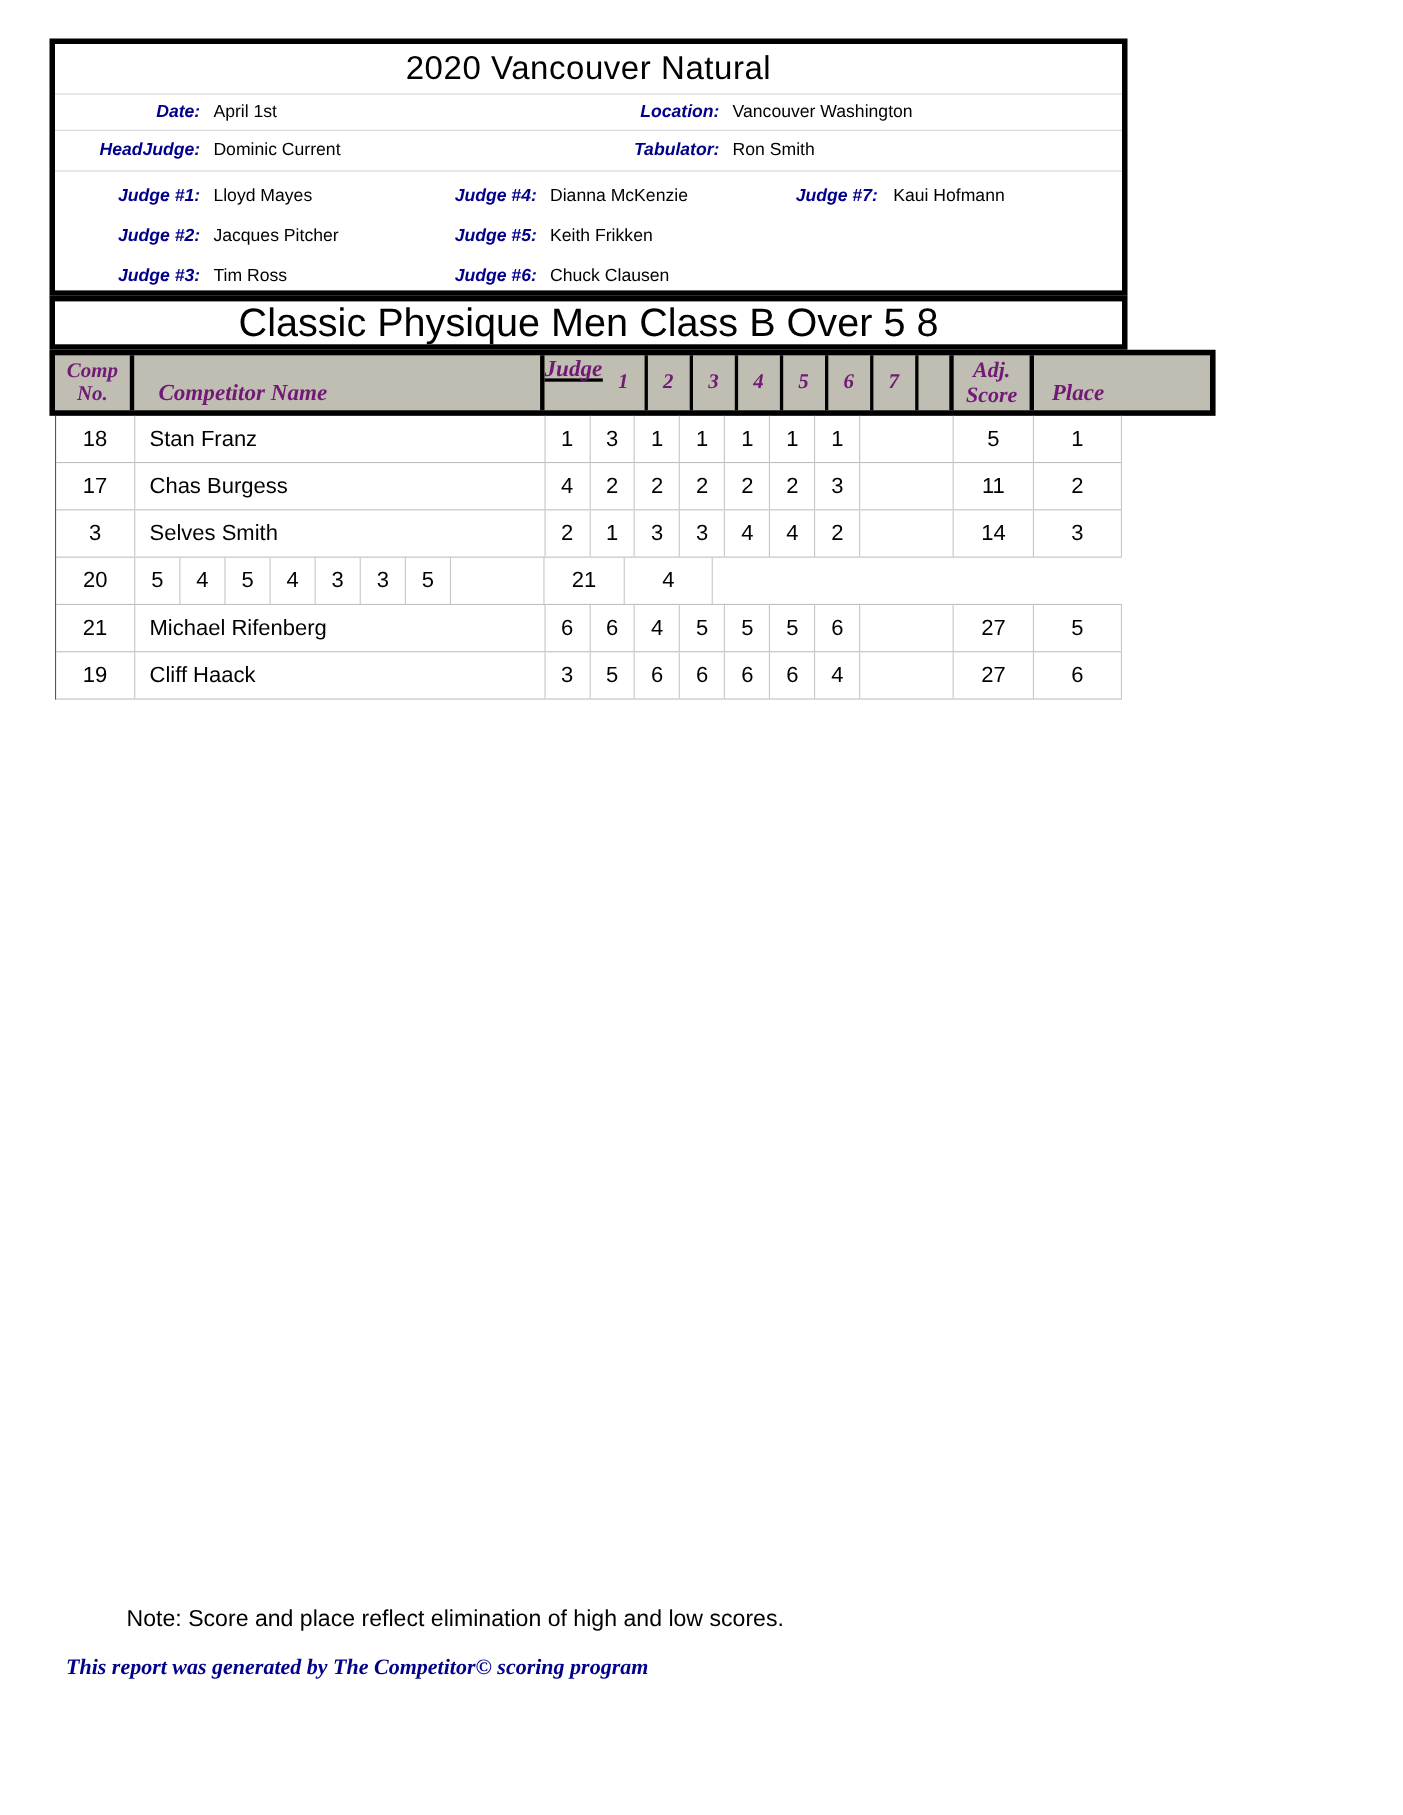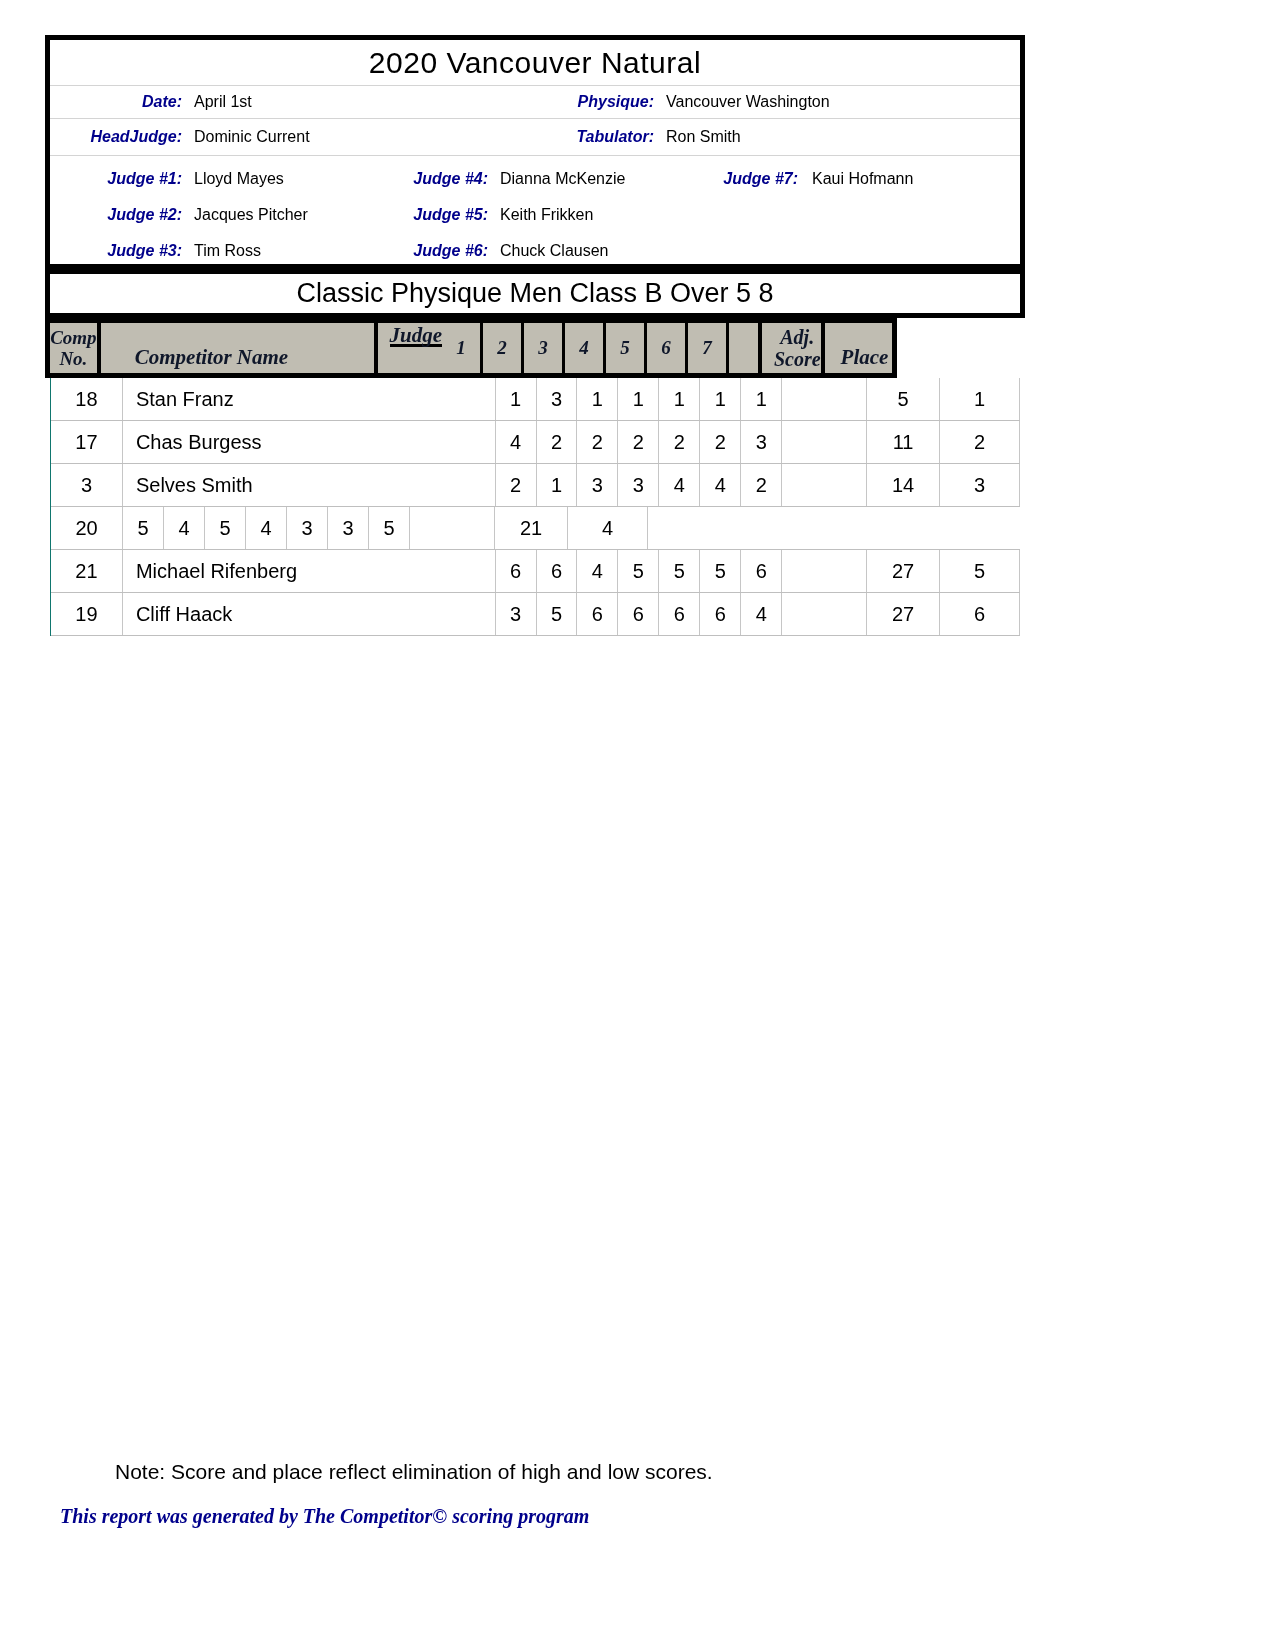--- a/index.html
+++ b/index.html
@@ -36,29 +36,29 @@
   .jvalA { width:210px; padding-left:12px; }
   .jlblB { width:96px;  text-align:right; }
   .jvalB { width:210px; padding-left:12px; }
   .jlblC { width:100px; text-align:right; }
   .jvalC { padding-left:14px; }
 
   
   .class-box {
     position:absolute; left:45px; top:269px; width:980px; height:49px;
     border:5px solid #000; background:#fff;
-    text-align:center; font-size:27px; line-height:38px;
+    text-align:center; font-size:36px; line-height:38px;
   }
 
   
   .thead {
-    position:absolute; left:45px; top:318px; width:852px; height:60px;
+    position:absolute; left:45px; top:318px; width:1060px; height:60px;
     border:5px solid #000; background:#c0bdb2;
     display:flex; font-family:"Liberation Serif", serif;
-    font-weight:bold; font-style:italic; color:#0f172a;gap:12px;
+    font-weight:bold; font-style:italic; color:#701a75;
   }
   .th-comp {
     width:72px; border-right:4px solid #000;
     display:flex; flex-direction:column; justify-content:center; align-items:center;
     font-size:19px; line-height:21px;
   }
   .th-name {
     width:373px; border-right:4px solid #000;
     display:flex; align-items:flex-end; padding:0 0 3px 22px; font-size:21px;
   }
@@ -112,21 +112,21 @@
 <body>
 
 <div class="page">
 
   <div class="top-box">
     <div class="title-row">2020 Vancouver Natural</div>
 
     <div class="info-row date-row">
       <span class="lbl lblA">Date:</span>
       <span class="valA">April 1st</span>
-      <span class="lbl lblB">Physique:</span>
+      <span class="lbl lblB">Location:</span>
       <span class="valB">Vancouver Washington</span>
     </div>
 
     <div class="info-row hj-row">
       <span class="lbl lblA">HeadJudge:</span>
       <span class="valA">Dominic Current</span>
       <span class="lbl lblB">Tabulator:</span>
       <span class="valB">Ron Smith</span>
     </div>
 

